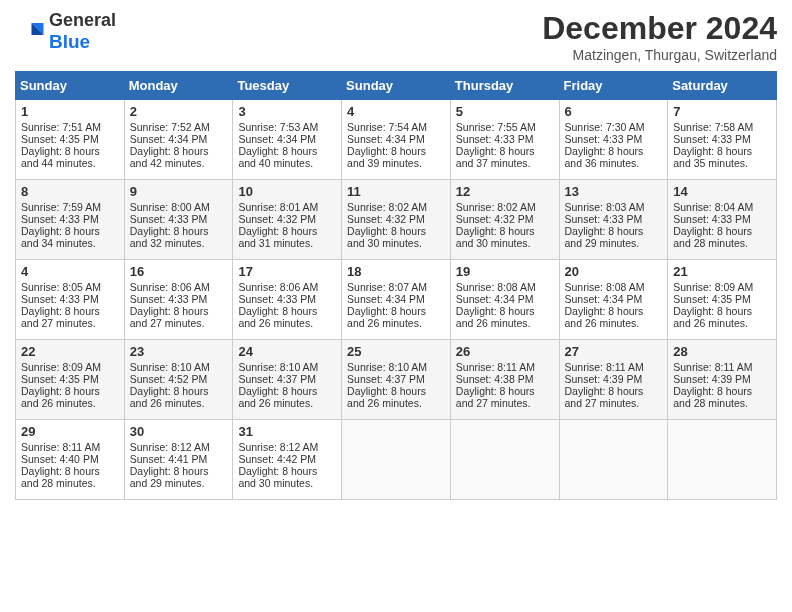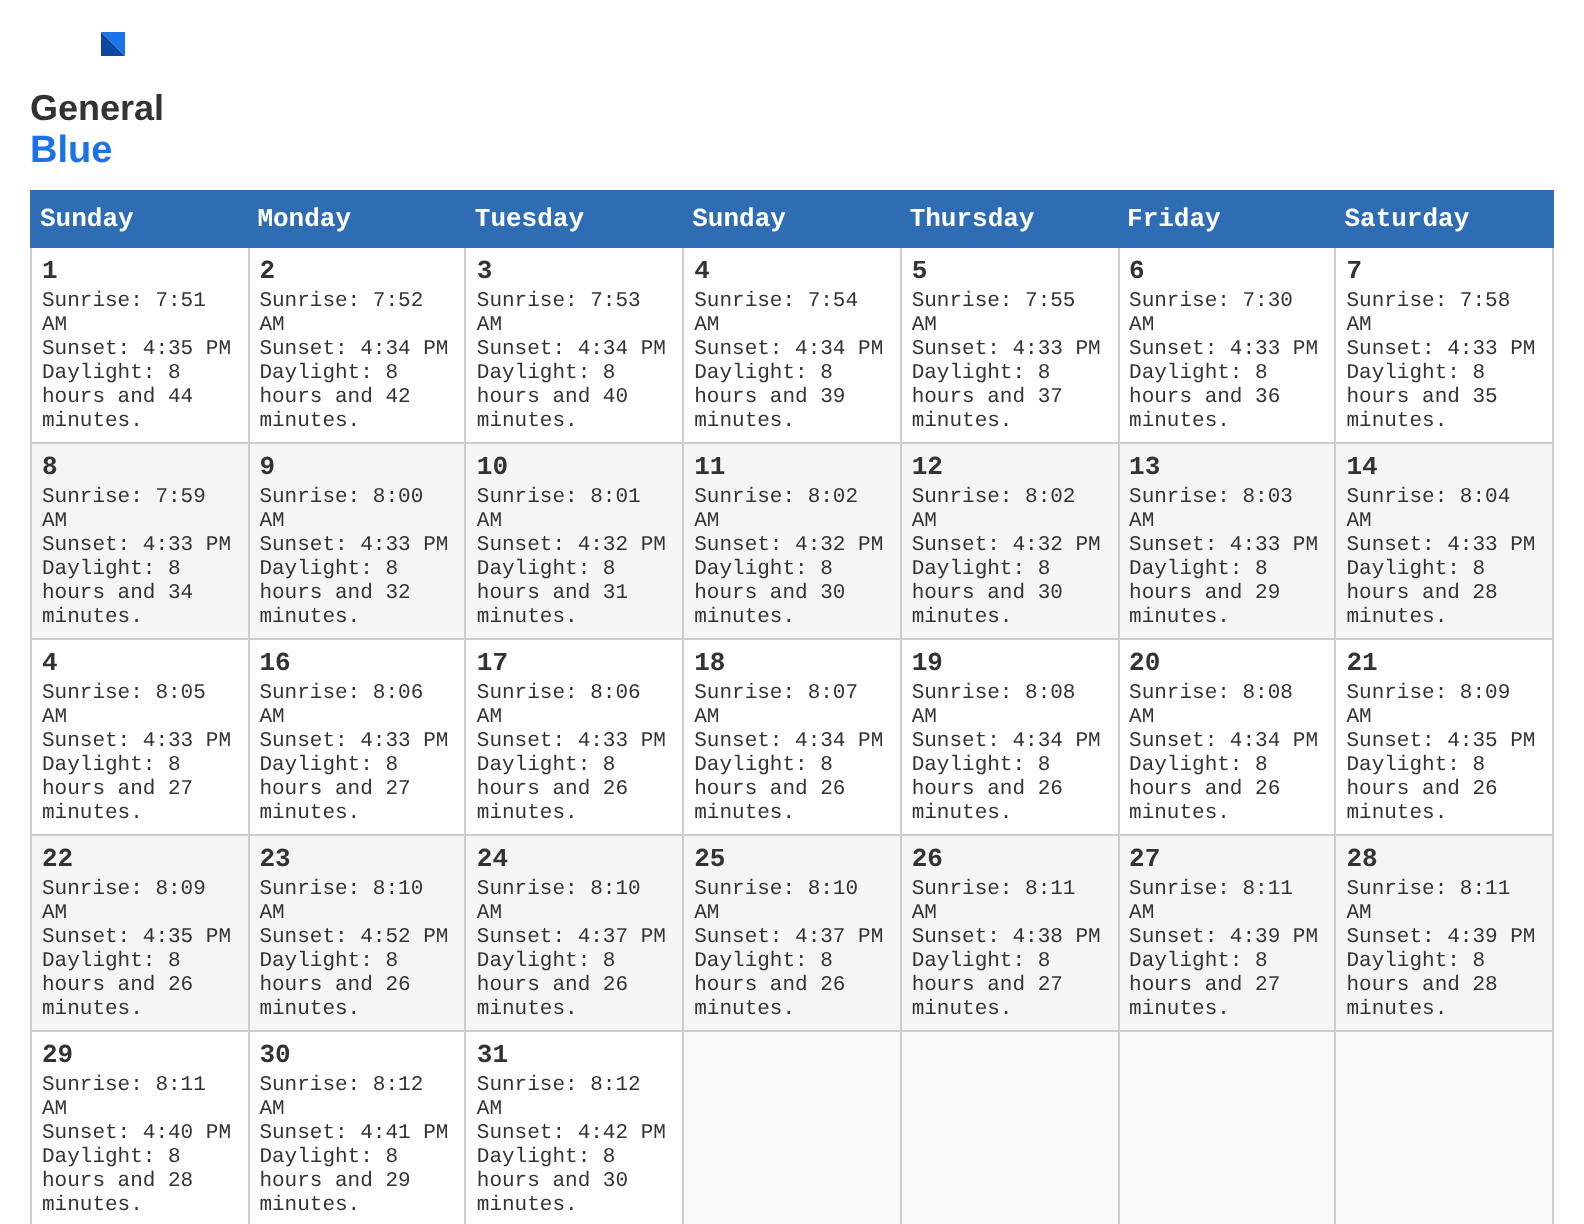--- a/index.html
+++ b/index.html
@@ -13,21 +13,20 @@
     .header {
       display: flex;
       justify-content: space-between;
       align-items: flex-start;
       margin-bottom: 8px;
     }
     .logo {
       display: flex;
       align-items: center;
       gap: 4px;
-      flex-direction: column;
     }
     .logo-text-general {
       font-size: 18px;
       font-weight: bold;
       color: #333;
     }
     .logo-text-blue {
       font-size: 19px;
       font-weight: bold;
       color: #1a73e8;
@@ -45,21 +44,20 @@
       color: #333;
     }
     .location {
       font-size: 14px;
       color: #555;
     }
     table {
       width: 100%;
       border-collapse: collapse;
       table-layout: fixed;
-      font-family: Liberation Mono, monospace;
     }
     th {
       background-color: #2e6db4;
       color: #fff;
       font-size: 13px;
       font-weight: bold;
       padding: 6px 4px;
       text-align: left;
       border: 1px solid #2e6db4;
     }
@@ -92,20 +90,24 @@
 <div class="header">
   <div class="logo">
     <svg class="logo-icon" viewBox="0 0 40 40">
       <polygon points="22,8 38,8 38,24" fill="#1a73e8"></polygon>
       <polygon points="22,8 38,24 22,24" fill="#0d47a1"></polygon>
     </svg>
     <div>
       <span class="logo-text-general">General</span><br>
       <span class="logo-text-blue">Blue</span>
     </div>
+  </div>
+  <div class="title-block">
+    <div class="month-title">December 2024</div>
+    <div class="location">Matzingen, Thurgau, Switzerland</div>
   </div>
 </div>
 
 <table>
   <thead>
     <tr>
       <th>Sunday</th>
       <th>Monday</th>
       <th>Tuesday</th>
       <th>Sunday</th>

